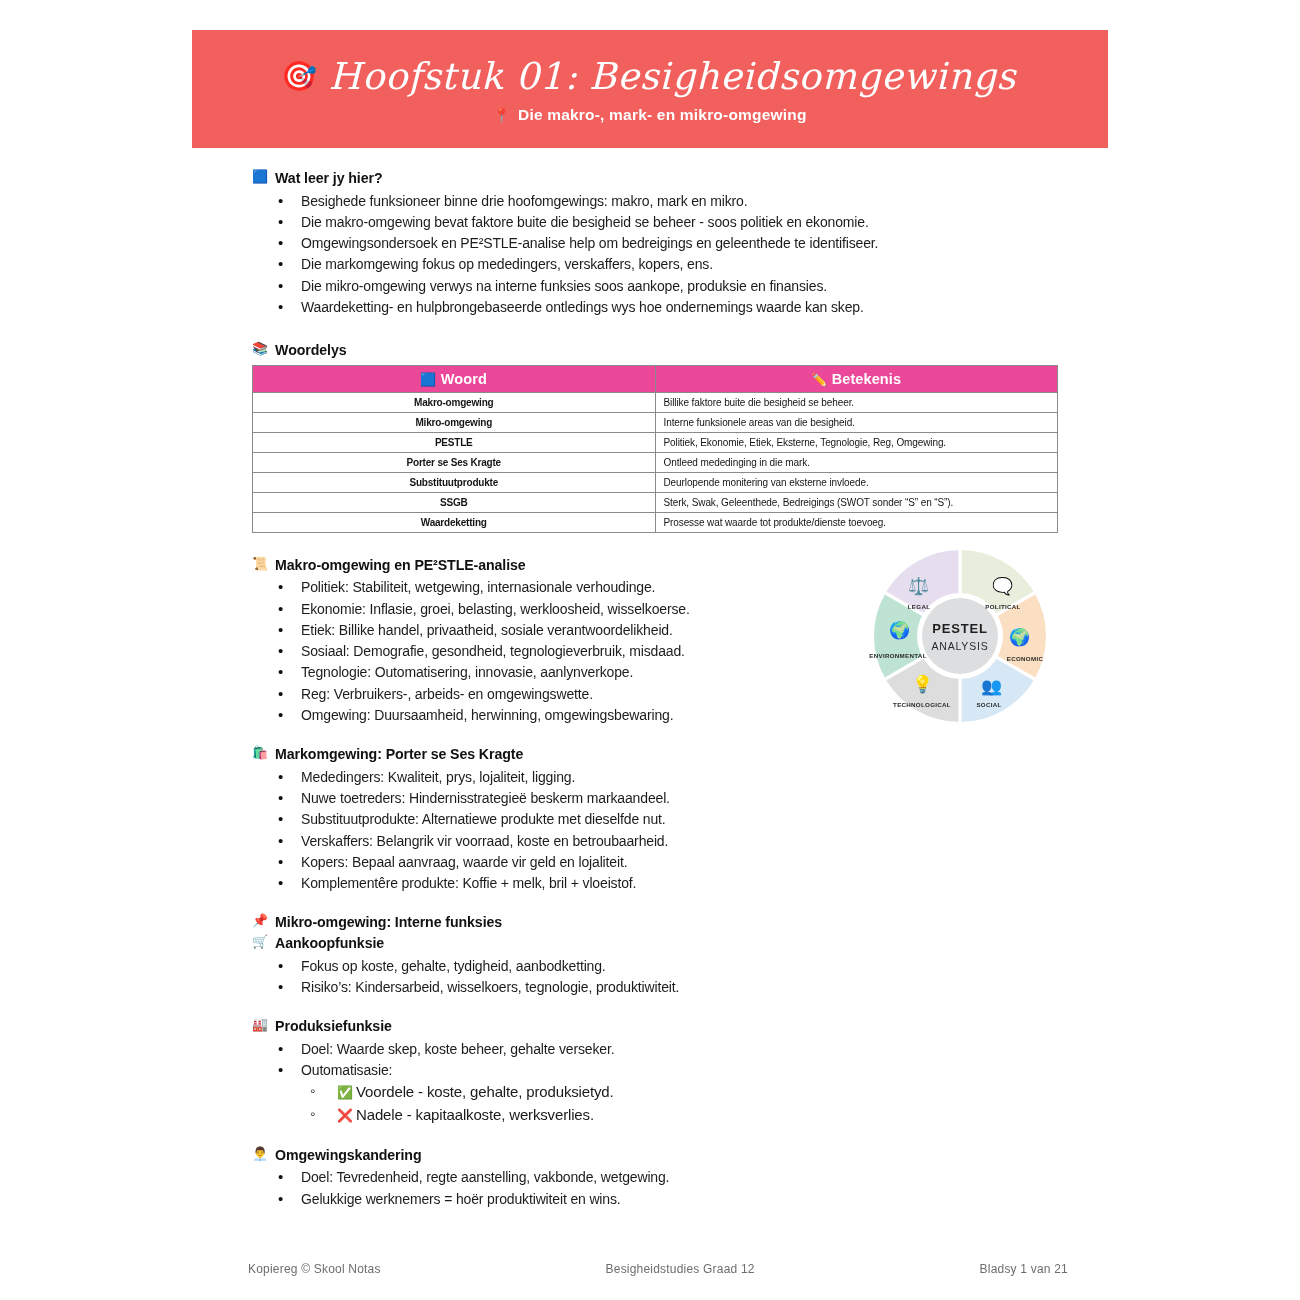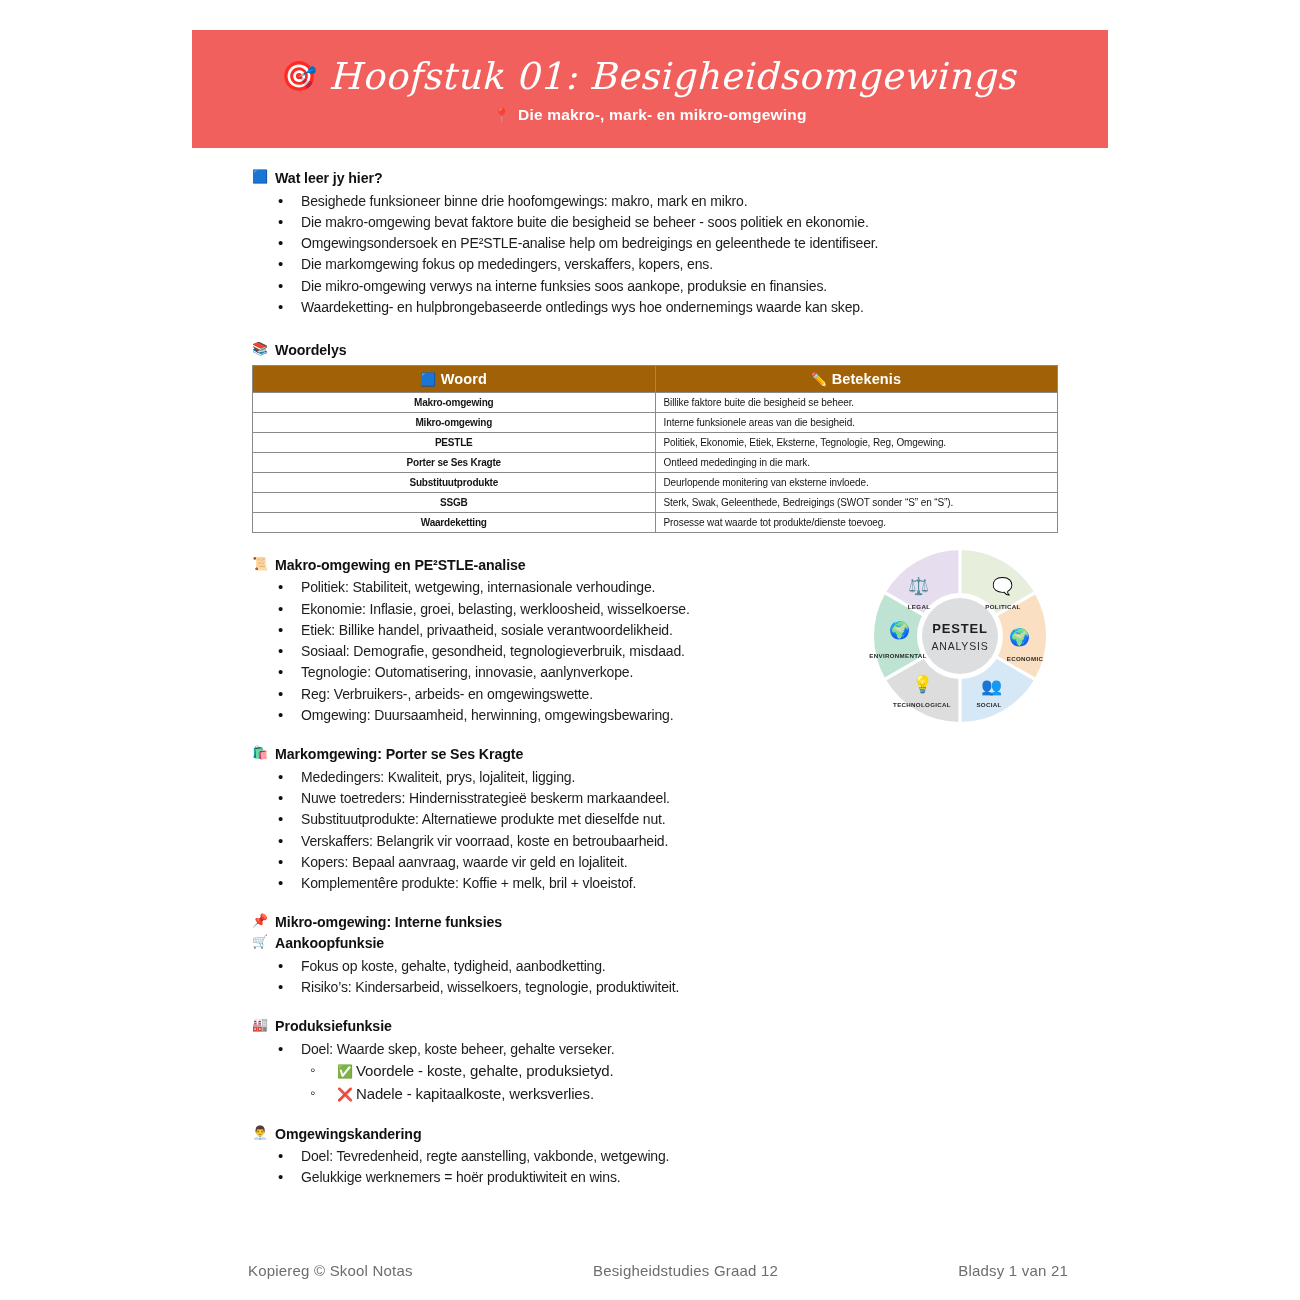--- a/index.html
+++ b/index.html
@@ -90,21 +90,21 @@
   .gap-lg { height: 22px; }
 
   
   table.vocab {
     width: 806px;
     border-collapse: collapse;
     margin-top: 4px;
     table-layout: fixed;
   }
   table.vocab th {
-    background: #a16207;
+    background: #ec4899;
     color: #ffffff;
     font-size: 14.5px;
     font-weight: bold;
     padding: 5px 4px;
     border: 1px solid #8a8a8a;
     text-align: center;
     letter-spacing: .1px;
   }
   table.vocab td {
     border: 1px solid #8a8a8a;
@@ -146,21 +146,21 @@
     letter-spacing: .8px;
   }
   .wedge-emoji { font-size: 17px; }
 
   
   .footer {
     position: absolute;
     left: 248px; top: 1262px;
     width: 820px;
     display: flex; justify-content: space-between;
-    font-size: 15px;
+    font-size: 12px;
     color: #6d6d6d;
     letter-spacing: .2px;
   }
 </style>
 </head>
 <body>
 
 <div class="page">
 
   <div class="banner">
@@ -287,20 +287,21 @@
     </ul>
 
     <div class="gap-md"></div>
 
     <div class="sec-head">
       <span class="ico">🏭</span>
       <span>Produksiefunksie</span>
     </div>
     <ul class="bullets">
       <li>Doel: Waarde skep, koste beheer, gehalte verseker.</li>
+      <li>Outomatisasie:</li>
     </ul>
     <ul class="subbullets">
       <li><span class="mini">✅</span><span>Voordele - koste, gehalte, produksietyd.</span></li>
       <li><span class="mini">❌</span><span>Nadele - kapitaalkoste, werksverlies.</span></li>
     </ul>
 
     <div class="gap-md"></div>
 
     <div class="sec-head">
       <span class="ico">👨‍💼</span>

